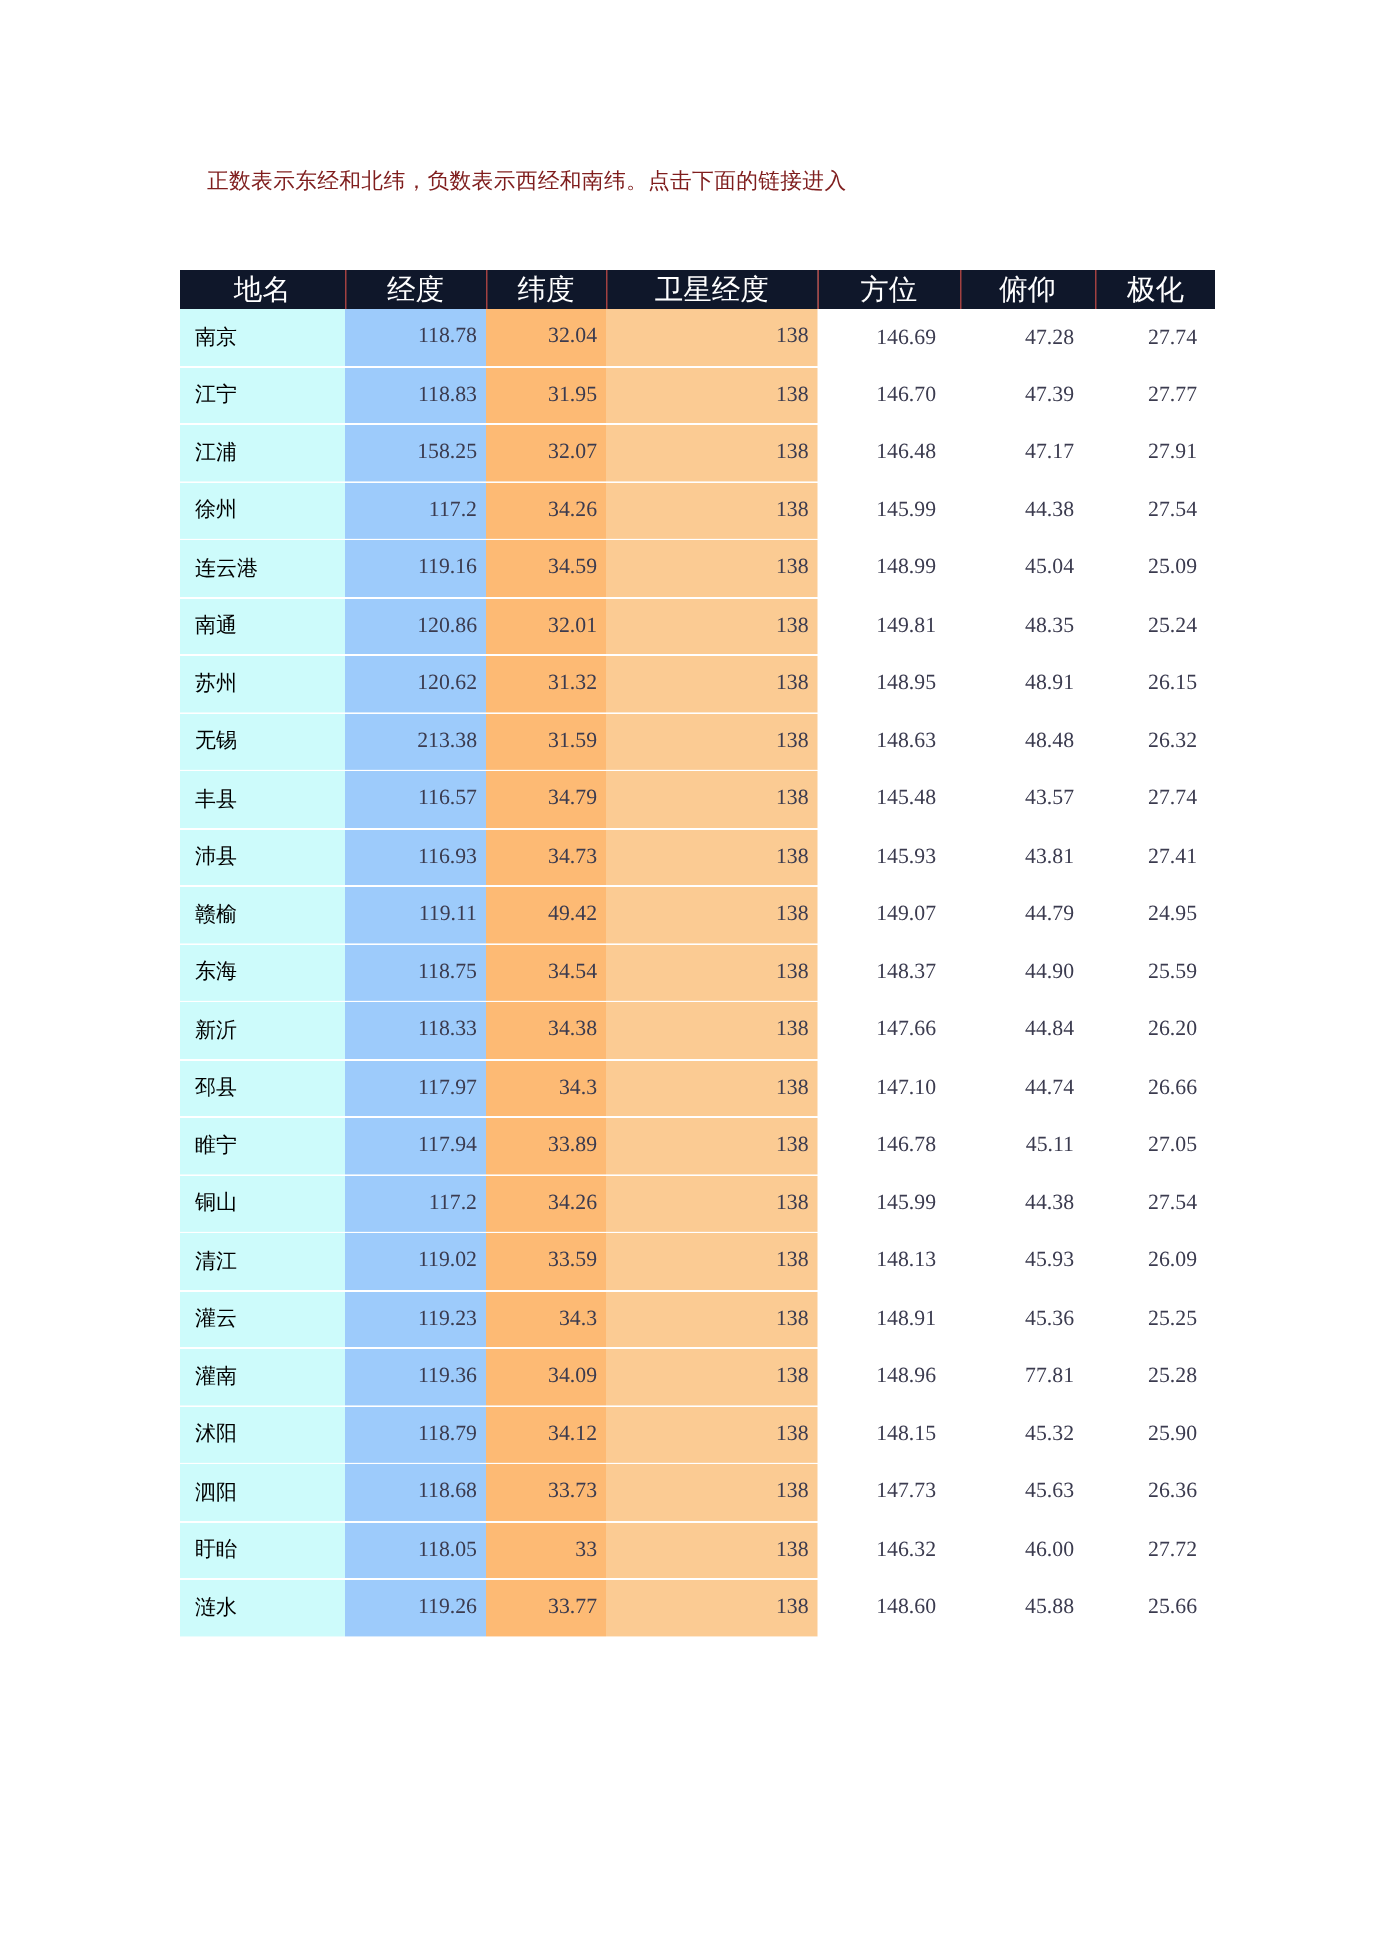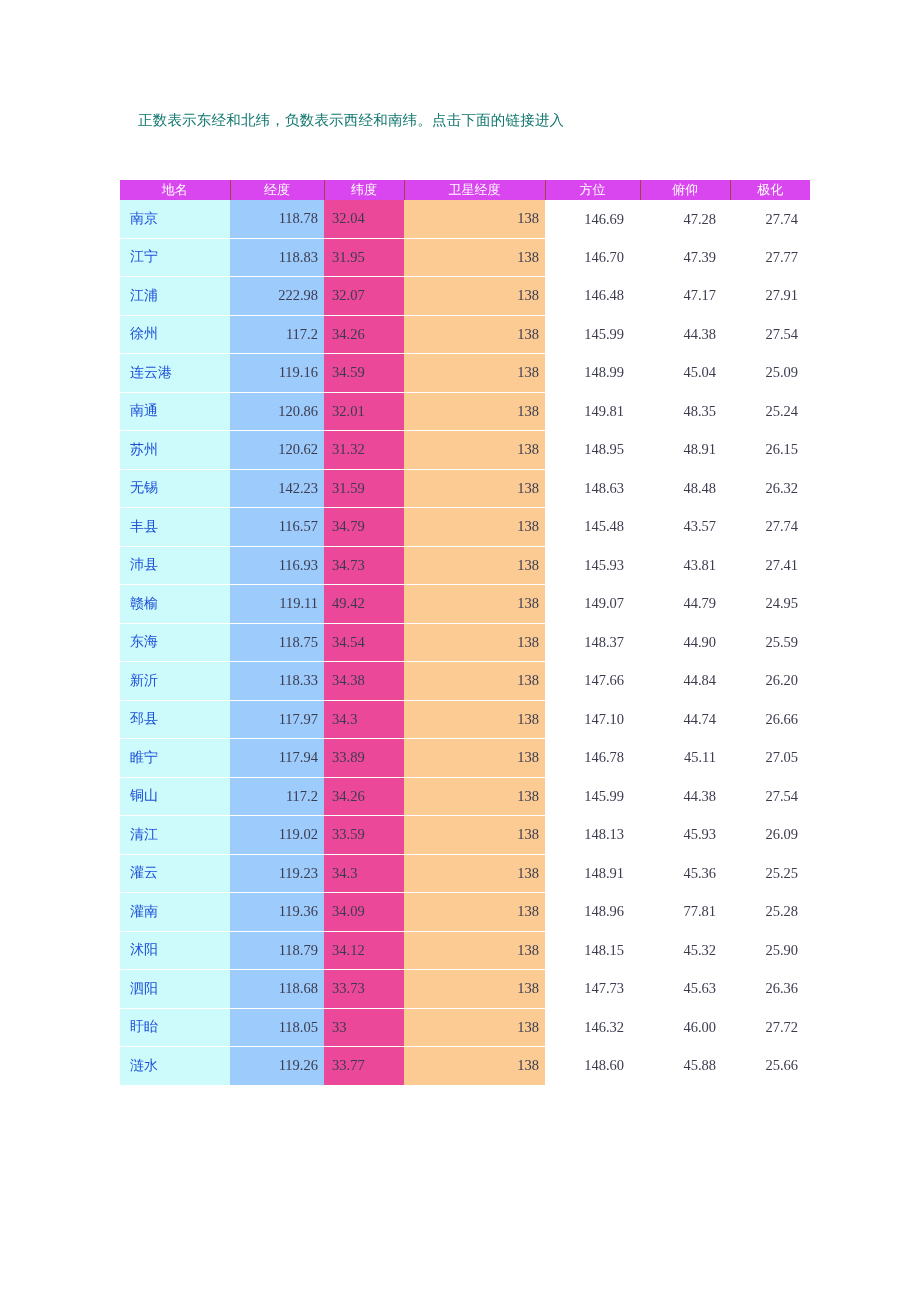--- a/index.html
+++ b/index.html
@@ -14,21 +14,21 @@
     overflow: hidden;
     position: relative;
   }
 
   
   .notice {
     position: absolute;
     left: 138px;
     top: 111px;
     font-size: 14.5px;
-    color: #0f766e;
+    color: #7f1d1d;
     letter-spacing: 0.2px;
     white-space: nowrap;
     font-family: "DejaVu Serif", "Liberation Serif", serif;
   }
 
   
   .table-wrap {
     position: absolute;
     left: 120px;
     top: 180px;
@@ -44,24 +44,24 @@
 
   table.grid col.c-name  { width: 110px; }
   table.grid col.c-lon   { width: 94px;  }
   table.grid col.c-lat   { width: 80px;  }
   table.grid col.c-sat   { width: 141px; }
   table.grid col.c-az    { width: 95px;  }
   table.grid col.c-el    { width: 90px;  }
   table.grid col.c-pol   { width: 80px;  }
 
   thead th {
-    background: #d946ef;
+    background: #0f172a;
     color: #ffffff;
     font-weight: normal;
-    font-size: 13px;
+    font-size: 19px;
     height: 20px;
     text-align: center;
     border-right: 1px solid #a24141;
     padding: 0;
     font-family: "DejaVu Serif", "Liberation Serif", serif;
   }
   thead th:last-child { border-right: none; }
 
   tbody td {
     height: 37.5px;
@@ -69,32 +69,32 @@
     font-size: 14.5px;
     font-family: "Liberation Serif", "DejaVu Serif", serif;
     white-space: nowrap;
     overflow: hidden;
   }
   td.name {
     background: #cdfbfb;
     text-align: left;
     font-family: "DejaVu Serif", "Liberation Serif", serif;
     font-size: 14px;
-    color: #1d4ed8;
+    color: #000000;
     padding-left: 10px;
   }
   td.lon {
     background: #9dcbfb;
     text-align: right;
     padding-right: 6px;
     margin-top: 30px;
   }
   td.lat {
-    background: #ec4899;
-    text-align: left;
+    background: #fdba74;
+    text-align: right;
     padding-right: 6px;
   }
   td.sat {
     background: #fbcb93;
     text-align: right;
     padding-right: 6px;
     margin-top: 16px;
   }
   td.az, td.el, td.pol {
     background: #ffffff;
@@ -153,21 +153,21 @@
           <td class="name">江宁</td>
           <td class="lon">118.83</td>
           <td class="lat">31.95</td>
           <td class="sat">138</td>
           <td class="az">146.70</td>
           <td class="el">47.39</td>
           <td class="pol">27.77</td>
         </tr>
         <tr>
           <td class="name">江浦</td>
-          <td class="lon">222.98</td>
+          <td class="lon">158.25</td>
           <td class="lat">32.07</td>
           <td class="sat">138</td>
           <td class="az">146.48</td>
           <td class="el">47.17</td>
           <td class="pol">27.91</td>
         </tr>
         <tr>
           <td class="name">徐州</td>
           <td class="lon">117.2</td>
           <td class="lat">34.26</td>
@@ -198,21 +198,21 @@
           <td class="name">苏州</td>
           <td class="lon">120.62</td>
           <td class="lat">31.32</td>
           <td class="sat">138</td>
           <td class="az">148.95</td>
           <td class="el">48.91</td>
           <td class="pol">26.15</td>
         </tr>
         <tr>
           <td class="name">无锡</td>
-          <td class="lon">142.23</td>
+          <td class="lon">213.38</td>
           <td class="lat">31.59</td>
           <td class="sat">138</td>
           <td class="az">148.63</td>
           <td class="el">48.48</td>
           <td class="pol">26.32</td>
         </tr>
         <tr>
           <td class="name">丰县</td>
           <td class="lon">116.57</td>
           <td class="lat">34.79</td>

